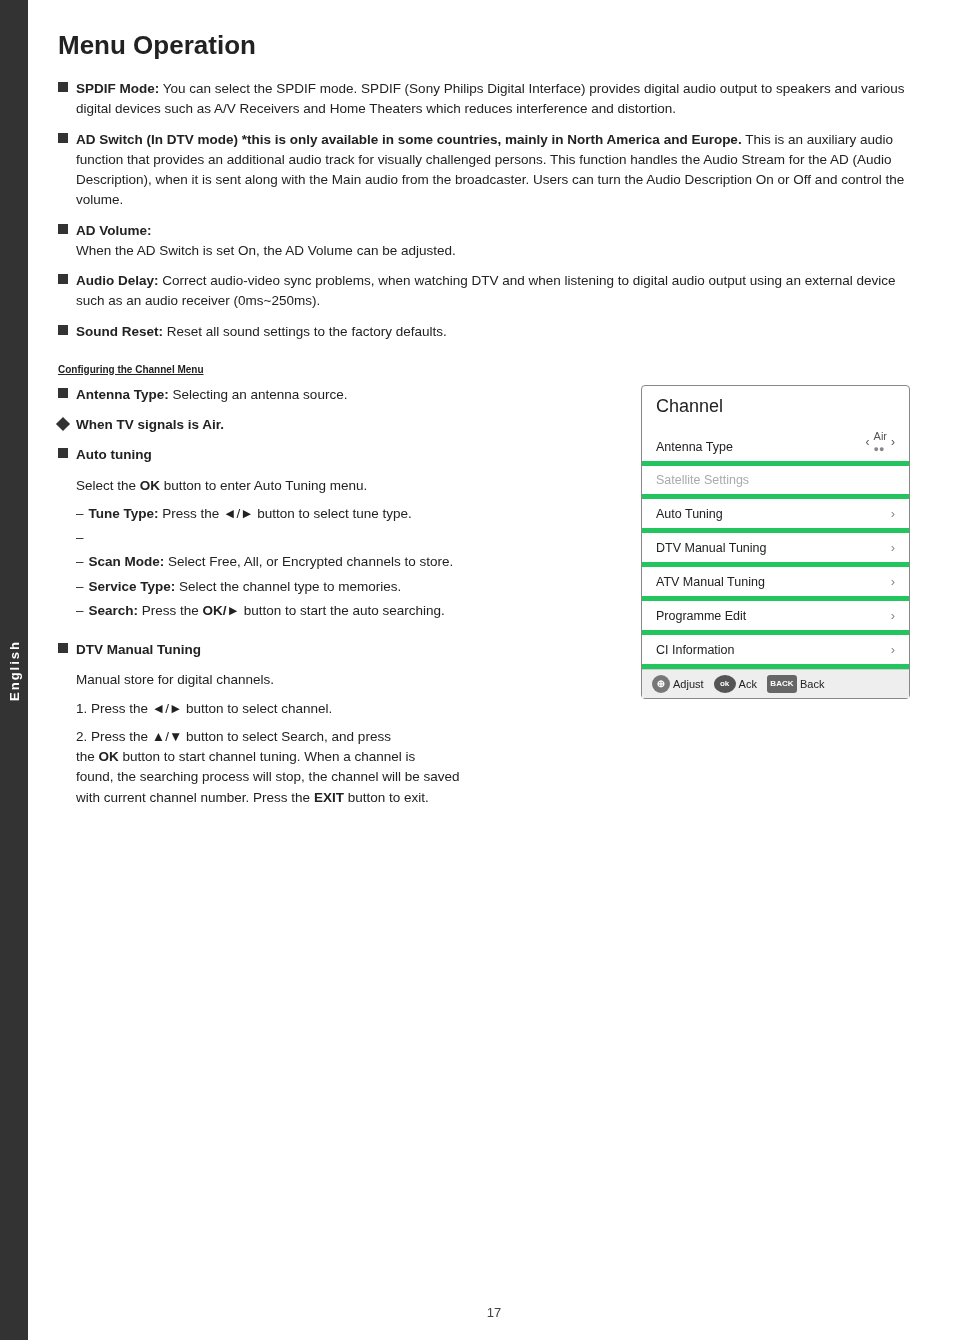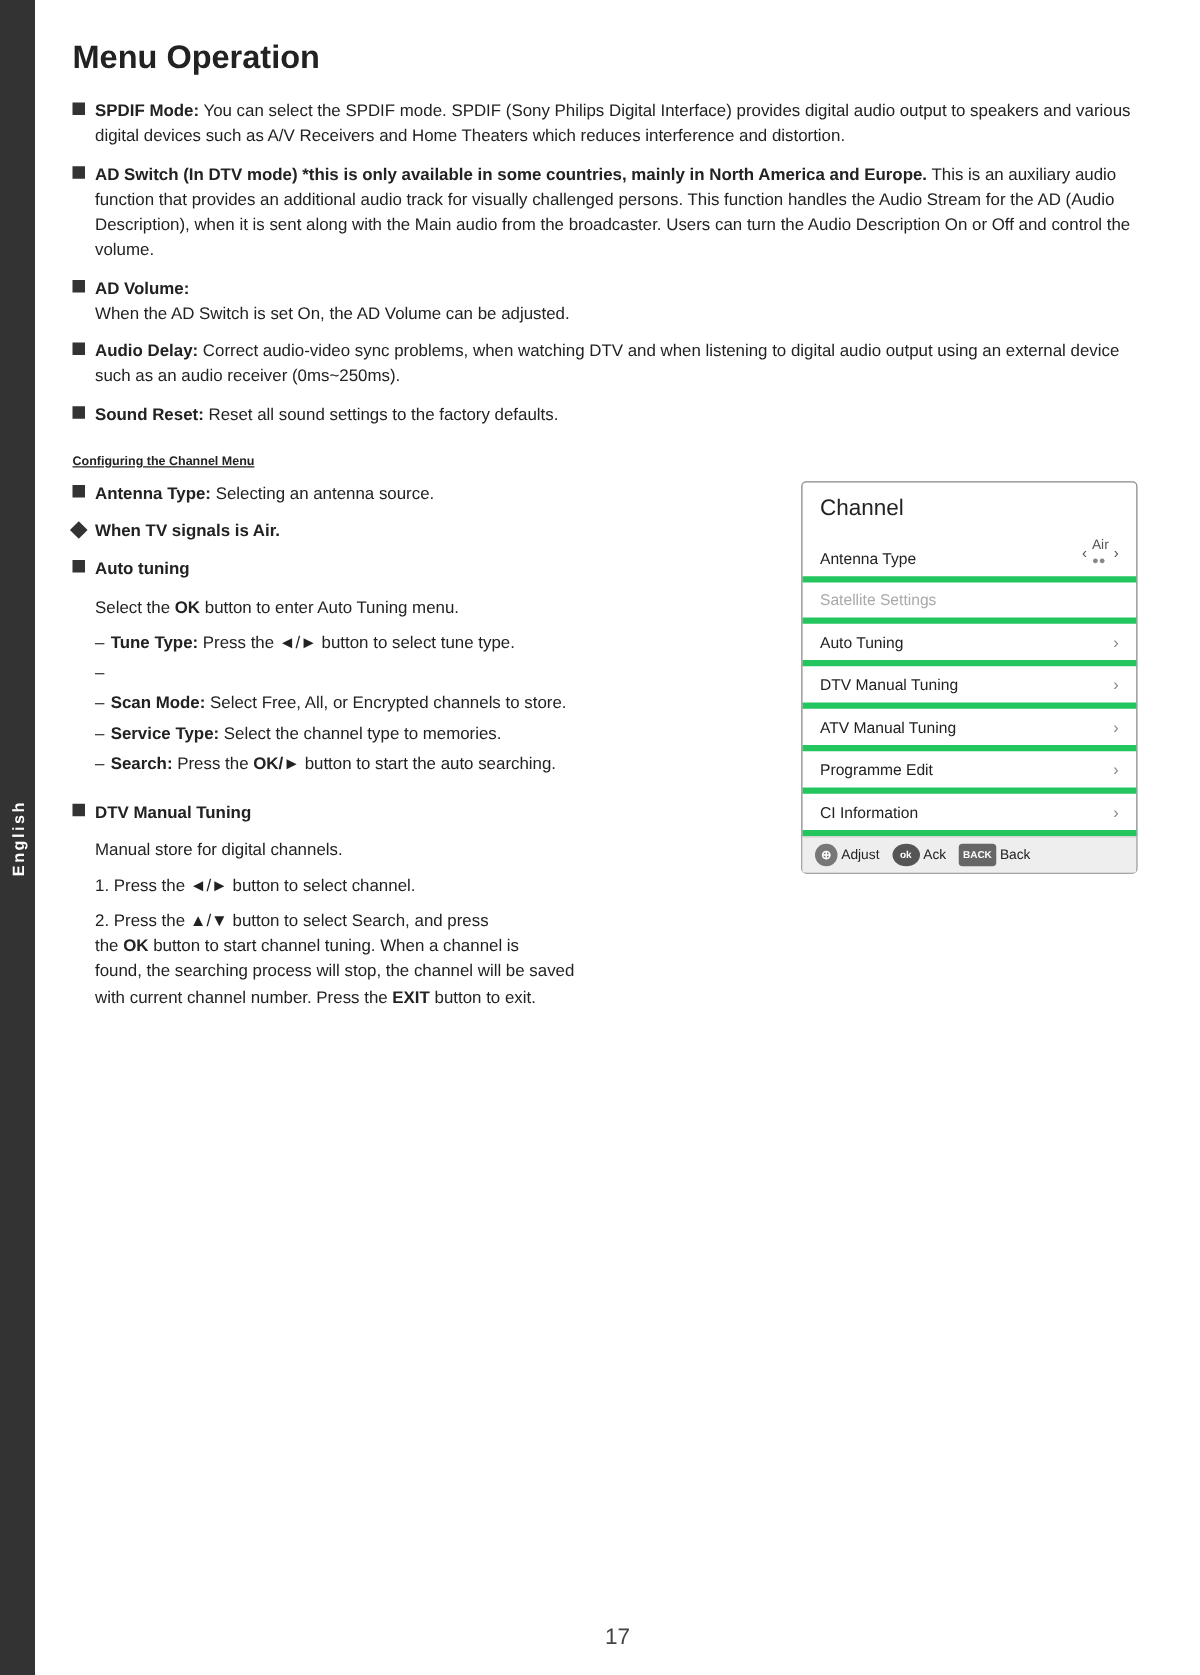--- a/index.html
+++ b/index.html
@@ -170,21 +170,21 @@
       border-radius: 3px;
       background: #666;
       font-size: 8px;
       width: 30px;
     }
     .page-number {
       position: absolute;
       bottom: 20px;
       left: 50%;
       transform: translateX(-50%);
-      font-size: 18px;
+      font-size: 13px;
       color: #444;
     }
   </style>
 </head>
 <body>
 
 <div class="page-wrapper">
   <div class="side-tab">
     <span>English</span>
   </div>

